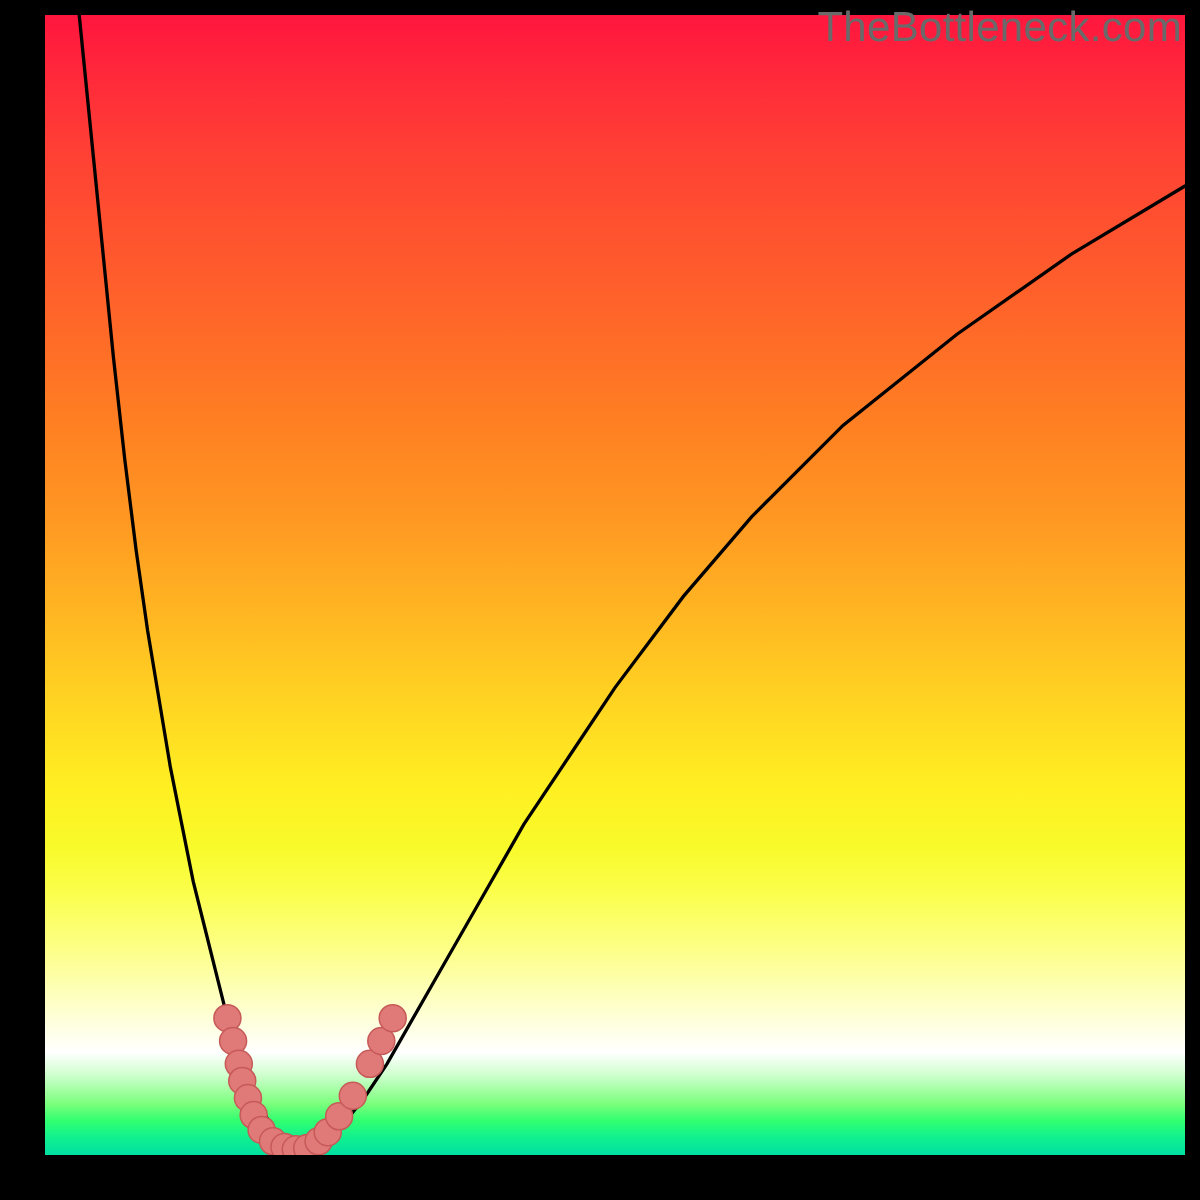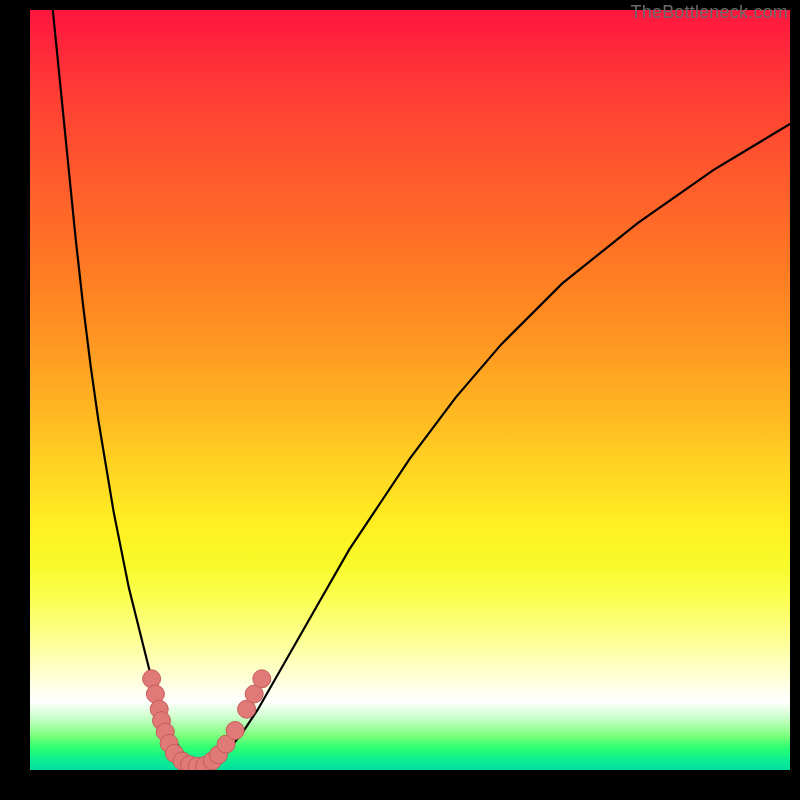--- a/index.html
+++ b/index.html
@@ -54,21 +54,21 @@
   svg.curve {
     position: absolute;
     left: 0; top: 0;
     width: 760px; height: 760px;
   }
   .watermark {
     position: absolute;
     top: 2px;
     right: 12px;
     color: #6a6a6a;
-    font-size: 18px;
+    font-size: 28px;
     font-weight: 500;
     letter-spacing: 0.2px;
     user-select: none;
   }
 </style>
 </head>
 <body>
 
 <div class="frame">
   <div class="plot">

